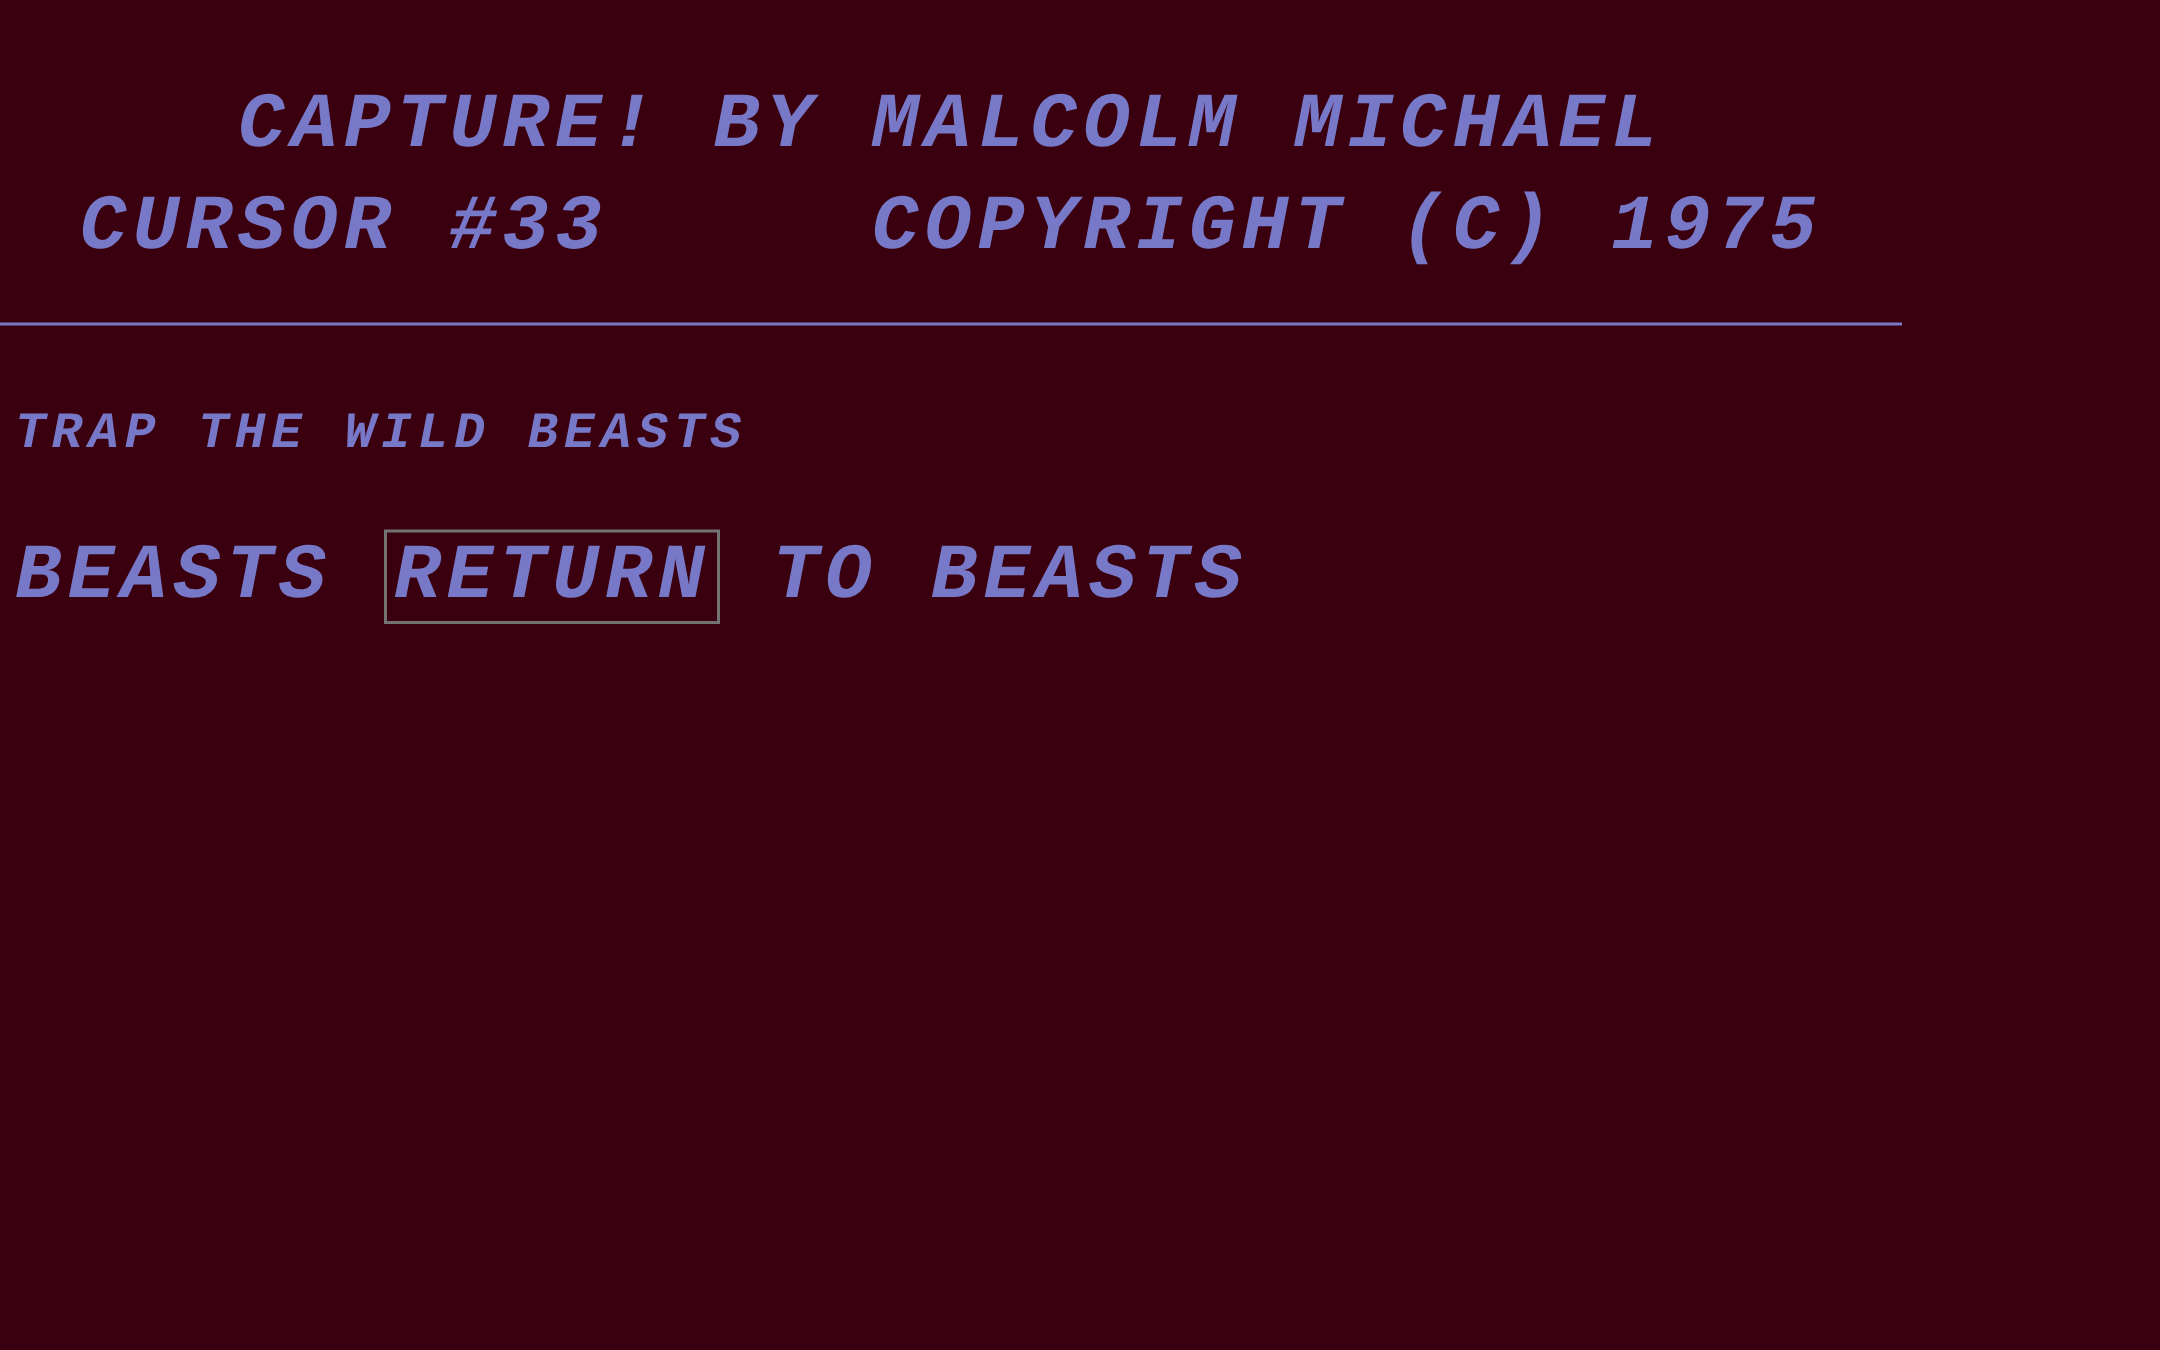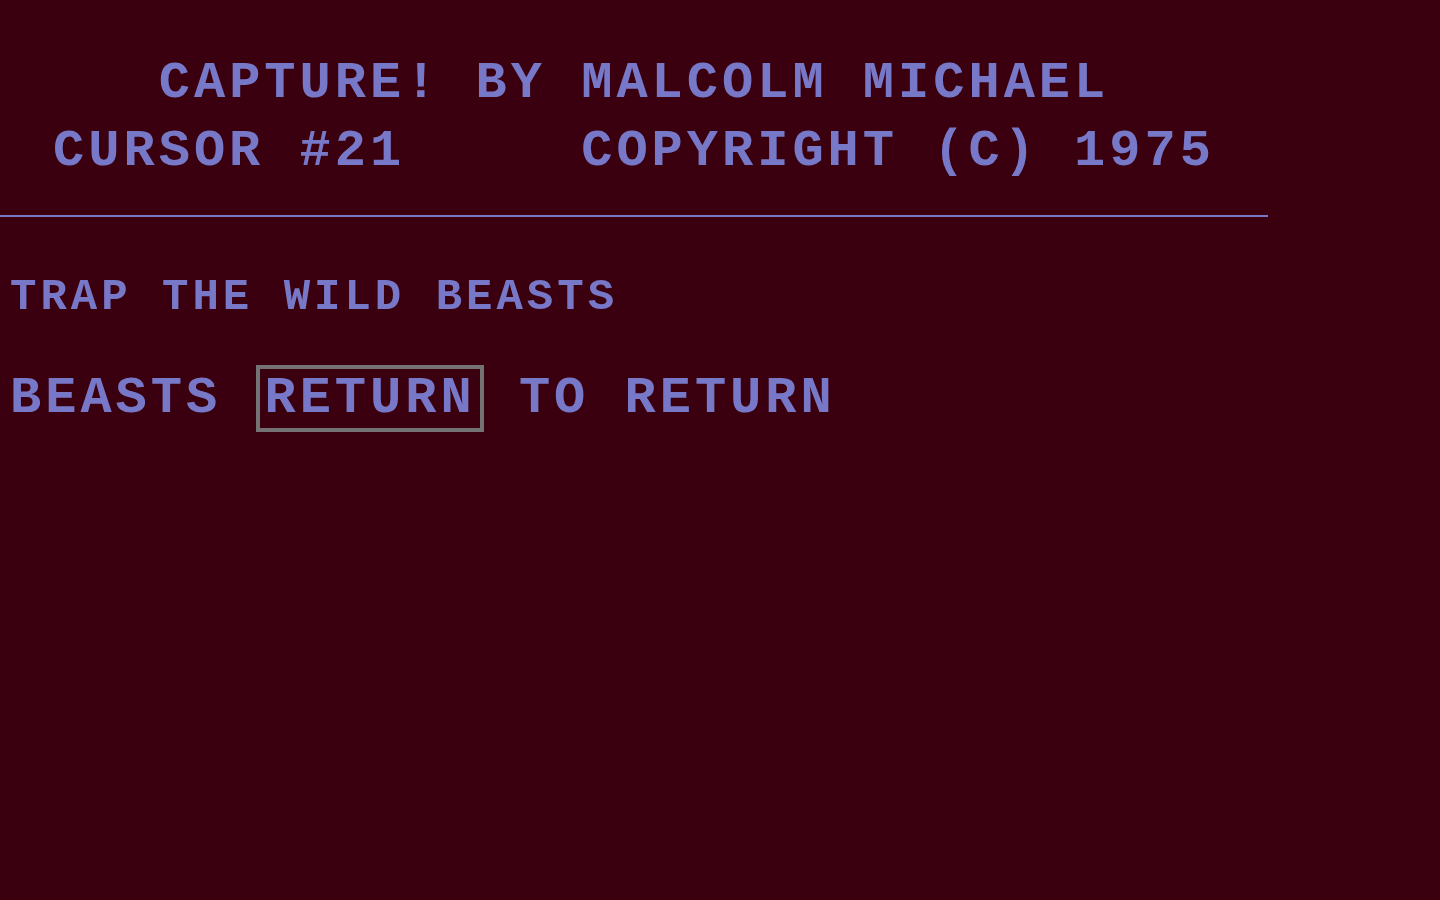--- a/index.html
+++ b/index.html
@@ -16,20 +16,21 @@
       font-family: 'Courier New', Courier, monospace;
       color: #7878c8;
     }
 
     .screen {
       width: 1268px;
       height: 900px;
       background-color: #3a0010;
       padding: 0;
       position: relative;
+      font-style: italic;
     }
 
     .header-section {
       padding-top: 50px;
       text-align: center;
     }
 
     .title-line {
       font-size: 52px;
       font-weight: bold;
@@ -44,67 +45,67 @@
       height: 2px;
       background-color: #7878c8;
       margin-top: 30px;
     }
 
     .content-section {
       padding: 50px 10px 0 10px;
     }
 
     .trap-line {
-      font-size: 44px;
+      font-size: 34px;
       font-weight: bold;
       letter-spacing: 4px;
       color: #7878c8;
       line-height: 1.4;
       font-family: 'Courier New', Courier, monospace;
       margin-bottom: 40px;
     }
 
     .press-line {
       font-size: 52px;
       font-weight: bold;
       letter-spacing: 4px;
       color: #7878c8;
       font-family: 'Courier New', Courier, monospace;
     }
 
     .return-key {
       display: inline;
-      border: 4px solid #737373;
+      border: 2px solid #737373;
       padding: 0 4px;
       font-size: 52px;
       font-weight: bold;
       letter-spacing: 4px;
       color: #7878c8;
       font-family: 'Courier New', Courier, monospace;
       text-align: center;
     }
   </style>
 </head>
 <body>
 
 <div class="screen">
   <div class="header-section">
     <div class="title-line">
       <span>CAPTURE!   BY MALCOLM MICHAEL</span>
     </div>
     <div class="title-line">
-      <span>CURSOR #21</span>
+      <span>CURSOR #33</span>
       &nbsp;&nbsp;&nbsp;
       <span>COPYRIGHT (C) 1975</span>
     </div>
   </div>
 
   <div class="divider"></div>
 
   <div class="content-section">
     <div class="trap-line">
       <span>TRAP THE WILD BEASTS</span>
     </div>
     <div class="press-line">
-      <span>BEASTS </span><span class="return-key">RETURN</span><span> TO RETURN</span>
+      <span>BEASTS </span><span class="return-key">RETURN</span><span> TO BEASTS</span>
     </div>
   </div>
 </div>
 
 </body></html>

